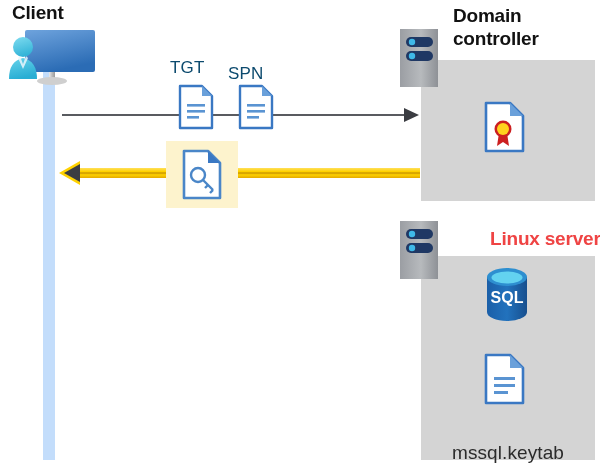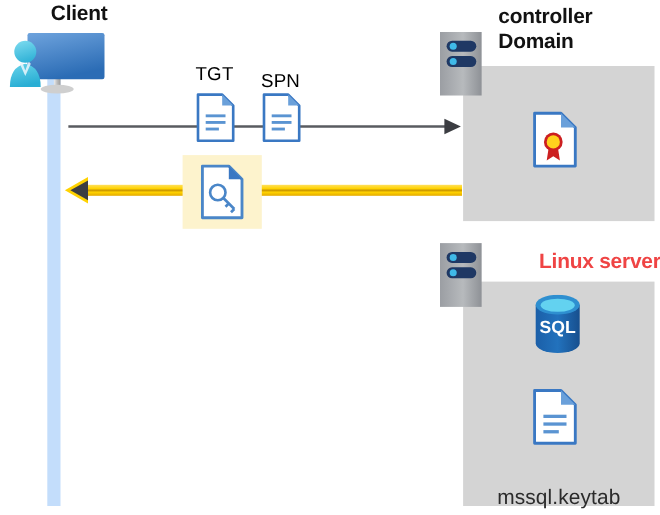--- a/index.html
+++ b/index.html
@@ -24,41 +24,39 @@
     width: 12px;
     height: 388px;
     background: #c3ddfb;
   }
 
   
   #client-title {
     left: 12px;
     top: 2px;
     width: 120px;
-    text-align: center;
     font-size: 19px;
     font-weight: bold;
     letter-spacing: -0.2px;
     color: #121212;
   }
 
   
   #client-icon { left: 6px; top: 24px; width: 92px; height: 66px; }
 
   
   #gray-arrow { left: 62px; top: 106px; width: 358px; height: 18px; }
 
   
   #yellow-arrow { left: 58px; top: 158px; width: 362px; height: 30px; }
 
   
   .doc-label {
     font-size: 17px;
-    color: #000000;
-    text-align: center;
+    color: #0c4a6e;
     letter-spacing: 0.2px;
   }
   #tgt-label { left: 170px; top: 58px; width: 50px; }
   #spn-label { left: 228px; top: 64px; width: 54px; }
 
   
   #tgt-doc { left: 178px; top: 84px; width: 36px; height: 46px; }
   #spn-doc { left: 238px; top: 84px; width: 36px; height: 46px; }
 
   
@@ -224,22 +222,22 @@
       <path d="M21 31 L31 41"></path>
       <path d="M26 36 L23 39"></path>
       <path d="M31 41 L28 44"></path>
     </g>
   </svg>
 </div>
 
 <div class="abs" id="dc-box"></div>
 
 <div class="abs" id="dc-title">
+  <div>Domain</div>
   <div>controller</div>
-  <div>Domain</div>
 </div>
 
 <div class="abs" id="dc-server-icon">
   <svg width="38" height="58" viewBox="0 0 38 58" xmlns="http://www.w3.org/2000/svg">
     <defs>
       <linearGradient id="rackGrad" x1="0" y1="0" x2="1" y2="0">
         <stop offset="0" stop-color="#9b9ea3"></stop>
         <stop offset="0.55" stop-color="#b7babd"></stop>
         <stop offset="1" stop-color="#8e9196"></stop>
       </linearGradient>

